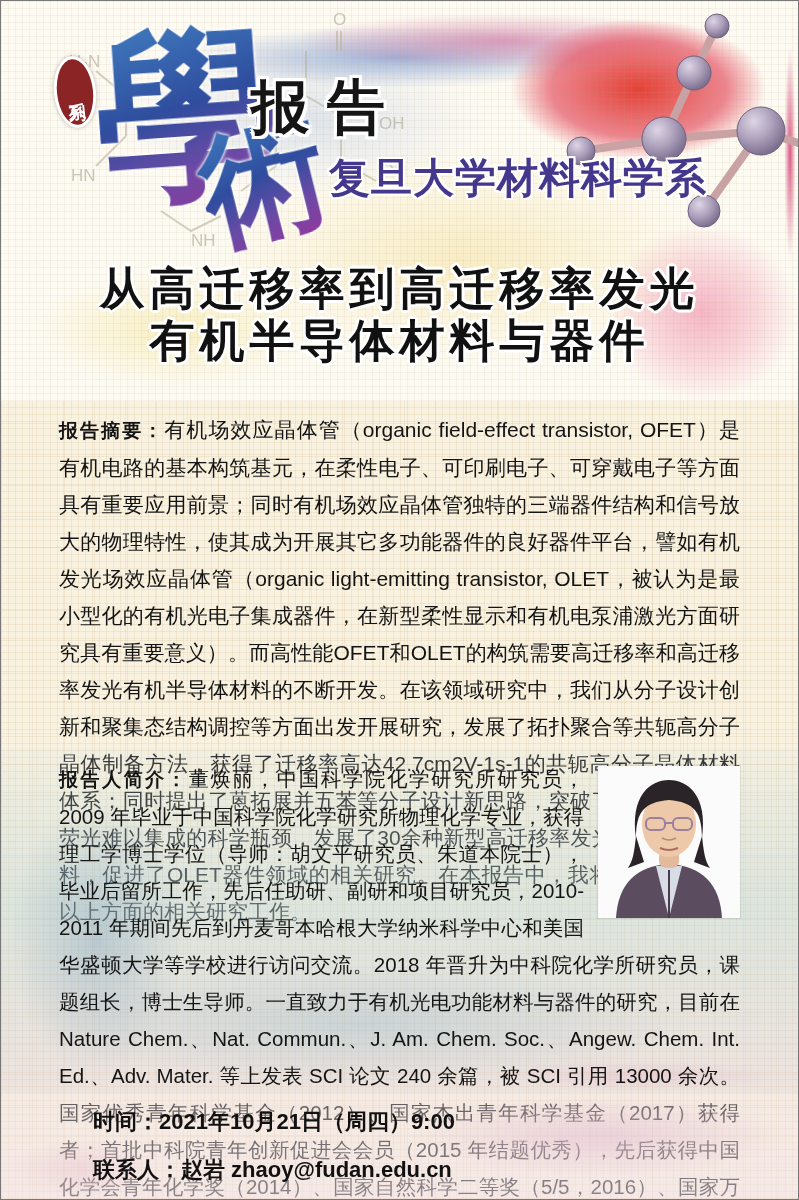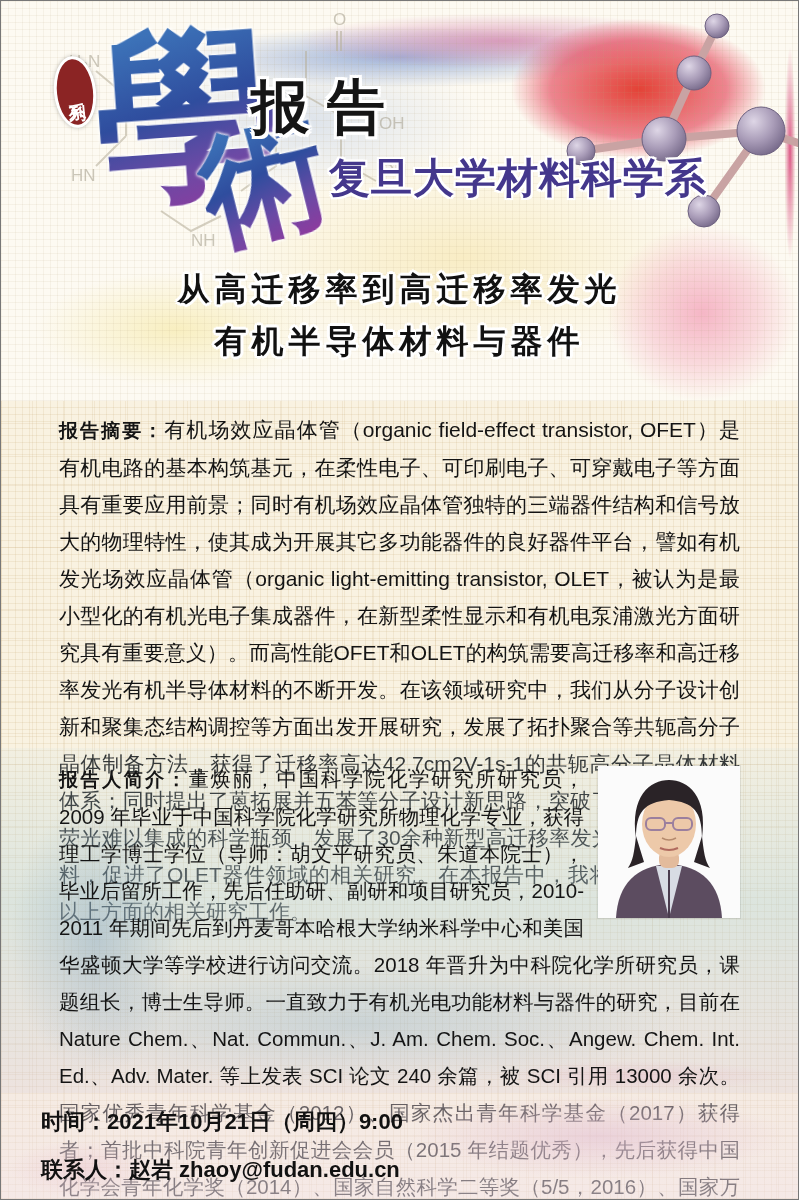--- a/index.html
+++ b/index.html
@@ -71,21 +71,21 @@
   }
   .department{
     position:absolute;left:328px;top:150px;z-index:5;
     font-size:41px;font-weight:900;color:#44378c;letter-spacing:1px;
     text-shadow:-2px -2px 0 #fff,2px -2px 0 #fff,-2px 2px 0 #fff,2px 2px 0 #fff,0 -2px 0 #fff,0 2px 0 #fff,-2px 0 0 #fff,2px 0 0 #fff;
   }
   .poster-title{
     position:absolute;left:0;right:0;top:262px;z-index:5;
     text-align:center;
     font-family:"Liberation Serif","DejaVu Serif",serif;
-    font-weight:900;color:#111;font-size:32px;line-height:52px;letter-spacing:5px;
+    font-weight:900;color:#111;font-size:45px;line-height:52px;letter-spacing:5px;
     text-shadow:-2px -2px 0 #fff,2px -2px 0 #fff,-2px 2px 0 #fff,2px 2px 0 #fff,0 -3px 0 #fff,0 3px 0 #fff,-3px 0 0 #fff,3px 0 0 #fff;
   }
   
   .abstract{
     position:relative;z-index:1;height:347px;box-sizing:border-box;
     padding:10px 58px 0 58px;
     color:#141414;font-size:21px;line-height:37px;text-align:justify;
   }
   .sec-label{font-weight:900;font-size:19px;letter-spacing:1px;}
   
@@ -103,21 +103,21 @@
       linear-gradient(to bottom, rgba(205,225,228,0.15), rgba(185,212,218,0.45) 45%, rgba(220,205,220,0.40));
   }
   .speaker-photo{
     float:right;width:142px;height:152px;margin:6px 0 8px 14px;
     box-shadow:0 0 0 1px rgba(0,0,0,0.08);
     background:#fff;
   }
   
   .footer{
     position:relative;z-index:1;height:108px;box-sizing:border-box;
-    padding:14px 40px 0 40px;
+    padding:14px 40px 0 92px;
     font-size:22px;font-weight:900;color:#111;
   }
   .footer::before{
     content:"";position:absolute;inset:0;z-index:-1;
     background:
       radial-gradient(closest-side at 75% 40%, rgba(226,190,210,0.55), transparent 95%),
       radial-gradient(closest-side at 10% 70%, rgba(230,185,200,0.35), transparent 90%),
       linear-gradient(to bottom, rgba(238,222,230,0.35), rgba(242,225,235,0.55));
   }
   .footer-row{display:flex;margin-bottom:18px;}

